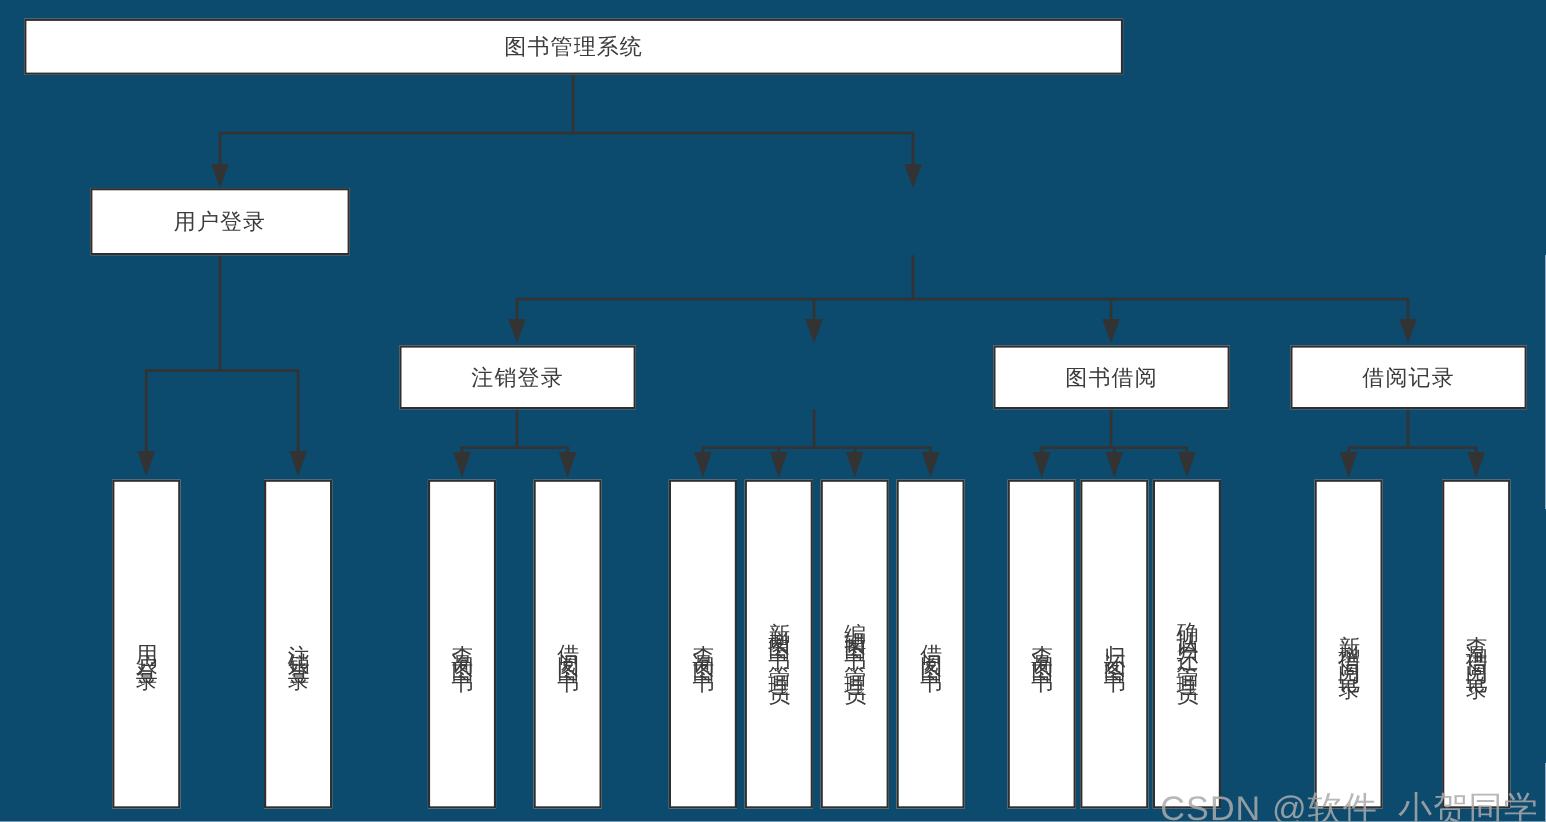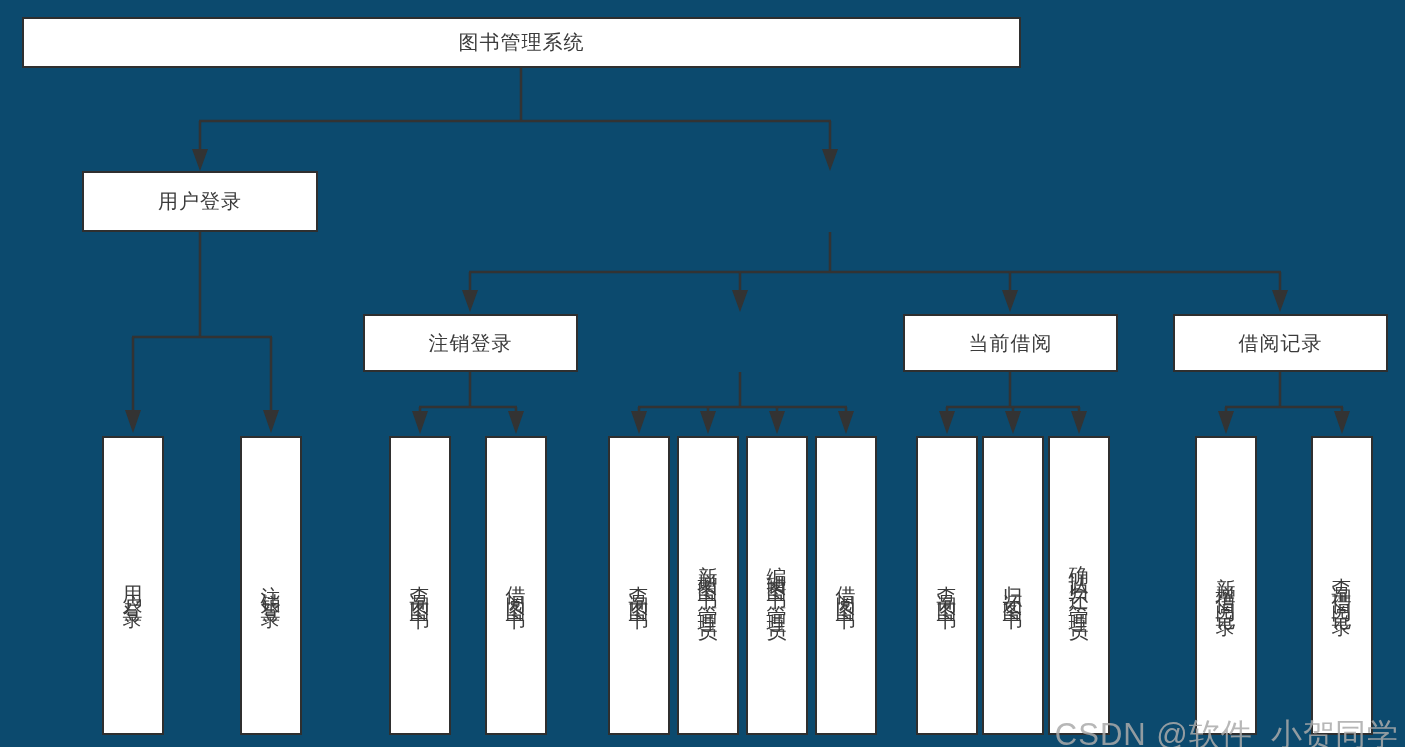--- a/index.html
+++ b/index.html
@@ -144,21 +144,21 @@
       <polygon points="1218,411 1234,411 1226,434"></polygon>
       <polygon points="1334,411 1350,411 1342,434"></polygon>
     </g>
   </svg>
 
   <div class="box lvl1">图书管理系统</div>
 
   <div class="box lvl2" style="left:82px">用户登录</div>
 
   <div class="box lvl3" style="left:363px">注销登录</div>
-  <div class="box lvl3" style="left:903px">当前借阅</div>
+  <div class="box lvl3" style="left:903px">图书借阅</div>
   <div class="box lvl3" style="left:1173px">借阅记录</div>
 
   <div class="box leaf" style="left:102px">用户登录</div>
   <div class="box leaf" style="left:240px">注销登录</div>
 
   <div class="box leaf" style="left:389px">查询图书</div>
   <div class="box leaf" style="left:485px">借阅图书</div>
 
   <div class="box leaf" style="left:608px">查询图书</div>
   <div class="box leaf" style="left:677px">新增图书（管理员）</div>

